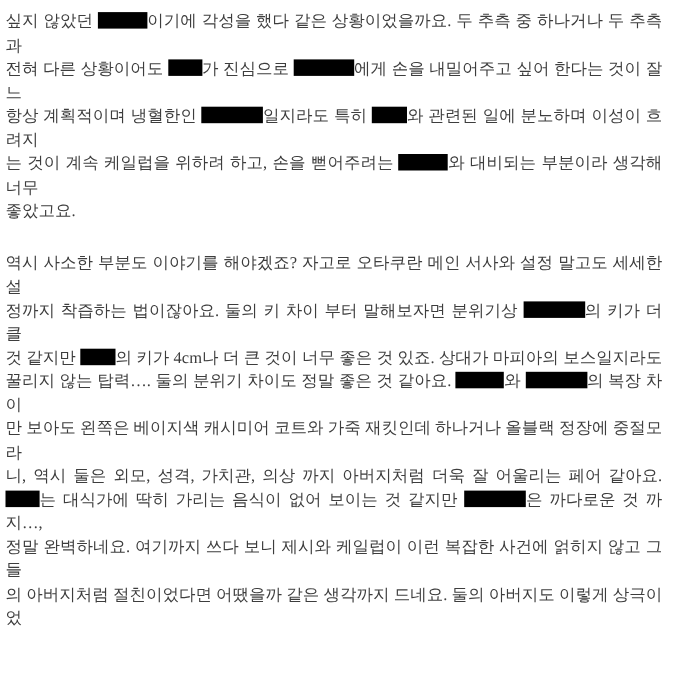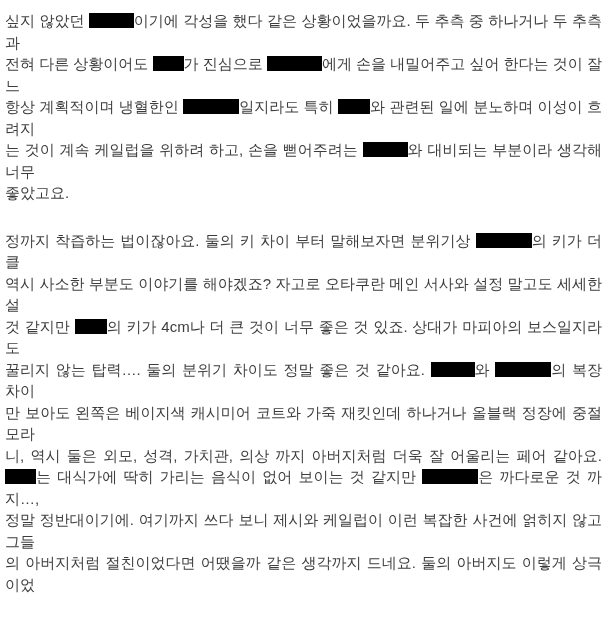--- a/index.html
+++ b/index.html
@@ -21,20 +21,21 @@
     line-height: 21.5px;
     color: #3d3d3d;
     letter-spacing: 0;
   }
   .paragraph { margin: 0; }
   .paragraph + .paragraph { margin-top: 26px; }
   .line {
     text-align: justify;
     text-align-last: justify;
     white-space: normal;
+    font-family: Liberation Serif, serif;
   }
   .line.last {
     text-align: right;
     text-align-last: left;
   }
   .redact {
     display: inline-block;
     height: 15px;
     background: #000000;
     vertical-align: -2px;
@@ -45,23 +46,23 @@
 
 <div class="doc">
     <div class="paragraph">
       <div class="line">싶지 않았던 <span class="redact" style="width: 45px; background: rgb(0, 0, 0);"></span>이기에 각성을 했다 같은 상황이었을까요. 두 추측 중 하나거나 두 추측과</div>
       <div class="line">전혀 다른 상황이어도 <span class="redact" style="width: 31px; background: rgb(0, 0, 0);"></span>가 진심으로 <span class="redact" style="width: 55px; background: rgb(0, 0, 0);"></span>에게 손을 내밀어주고 싶어 한다는 것이 잘 느</div>
       <div class="line">항상 계획적이며 냉혈한인 <span class="redact" style="width: 56px; background: rgb(0, 0, 0);"></span>일지라도 특히 <span class="redact" style="width: 32px; background: rgb(0, 0, 0);"></span>와 관련된 일에 분노하며 이성이 흐려지</div>
       <div class="line">는 것이 계속 케일럽을 위하려 하고, 손을 뻗어주려는 <span class="redact" style="width: 45px; background: rgb(0, 0, 0);"></span>와 대비되는 부분이라 생각해 너무</div>
       <div class="line last">좋았고요.</div>
     </div>
     <div class="paragraph">
+      <div class="line">역시 사소한 부분도 이야기를 해야겠죠? 자고로 오타쿠란 메인 서사와 설정 말고도 세세한 설</div>
       <div class="line">정까지 착즙하는 법이잖아요. 둘의 키 차이 부터 말해보자면 분위기상 <span class="redact" style="width: 56px; background: rgb(0, 0, 0);"></span>의 키가 더 클</div>
-      <div class="line">역시 사소한 부분도 이야기를 해야겠죠? 자고로 오타쿠란 메인 서사와 설정 말고도 세세한 설</div>
       <div class="line">것 같지만 <span class="redact" style="width: 32px; background: rgb(0, 0, 0);"></span>의 키가 4cm나 더 큰 것이 너무 좋은 것 있죠. 상대가 마피아의 보스일지라도</div>
       <div class="line">꿀리지 않는 탑력…. 둘의 분위기 차이도 정말 좋은 것 같아요. <span class="redact" style="width: 44px; background: rgb(0, 0, 0);"></span>와 <span class="redact" style="width: 56px; background: rgb(0, 0, 0);"></span>의 복장 차이</div>
       <div class="line">만 보아도 왼쪽은 베이지색 캐시미어 코트와 가죽 재킷인데 하나거나 올블랙 정장에 중절모라</div>
       <div class="line">니, 역시 둘은 외모, 성격, 가치관, 의상 까지 아버지처럼 더욱 잘 어울리는 페어 같아요.</div>
       <div class="line"><span class="redact" style="width: 31px; background: rgb(0, 0, 0);"></span>는 대식가에 딱히 가리는 음식이 없어 보이는 것 같지만 <span class="redact" style="width: 56px; background: rgb(0, 0, 0);"></span>은 까다로운 것 까지…,</div>
-      <div class="line">정말 정반대이기에. 여기까지 쓰다 보니 제시와 케일럽이 이런 복잡한 사건에 얽히지 않고 그들</div>
+      <div class="line">정말 완벽하네요. 여기까지 쓰다 보니 제시와 케일럽이 이런 복잡한 사건에 얽히지 않고 그들</div>
       <div class="line">의 아버지처럼 절친이었다면 어땠을까 같은 생각까지 드네요. 둘의 아버지도 이렇게 상극이었</div>
     </div>
   </div>
 
 </body></html>

